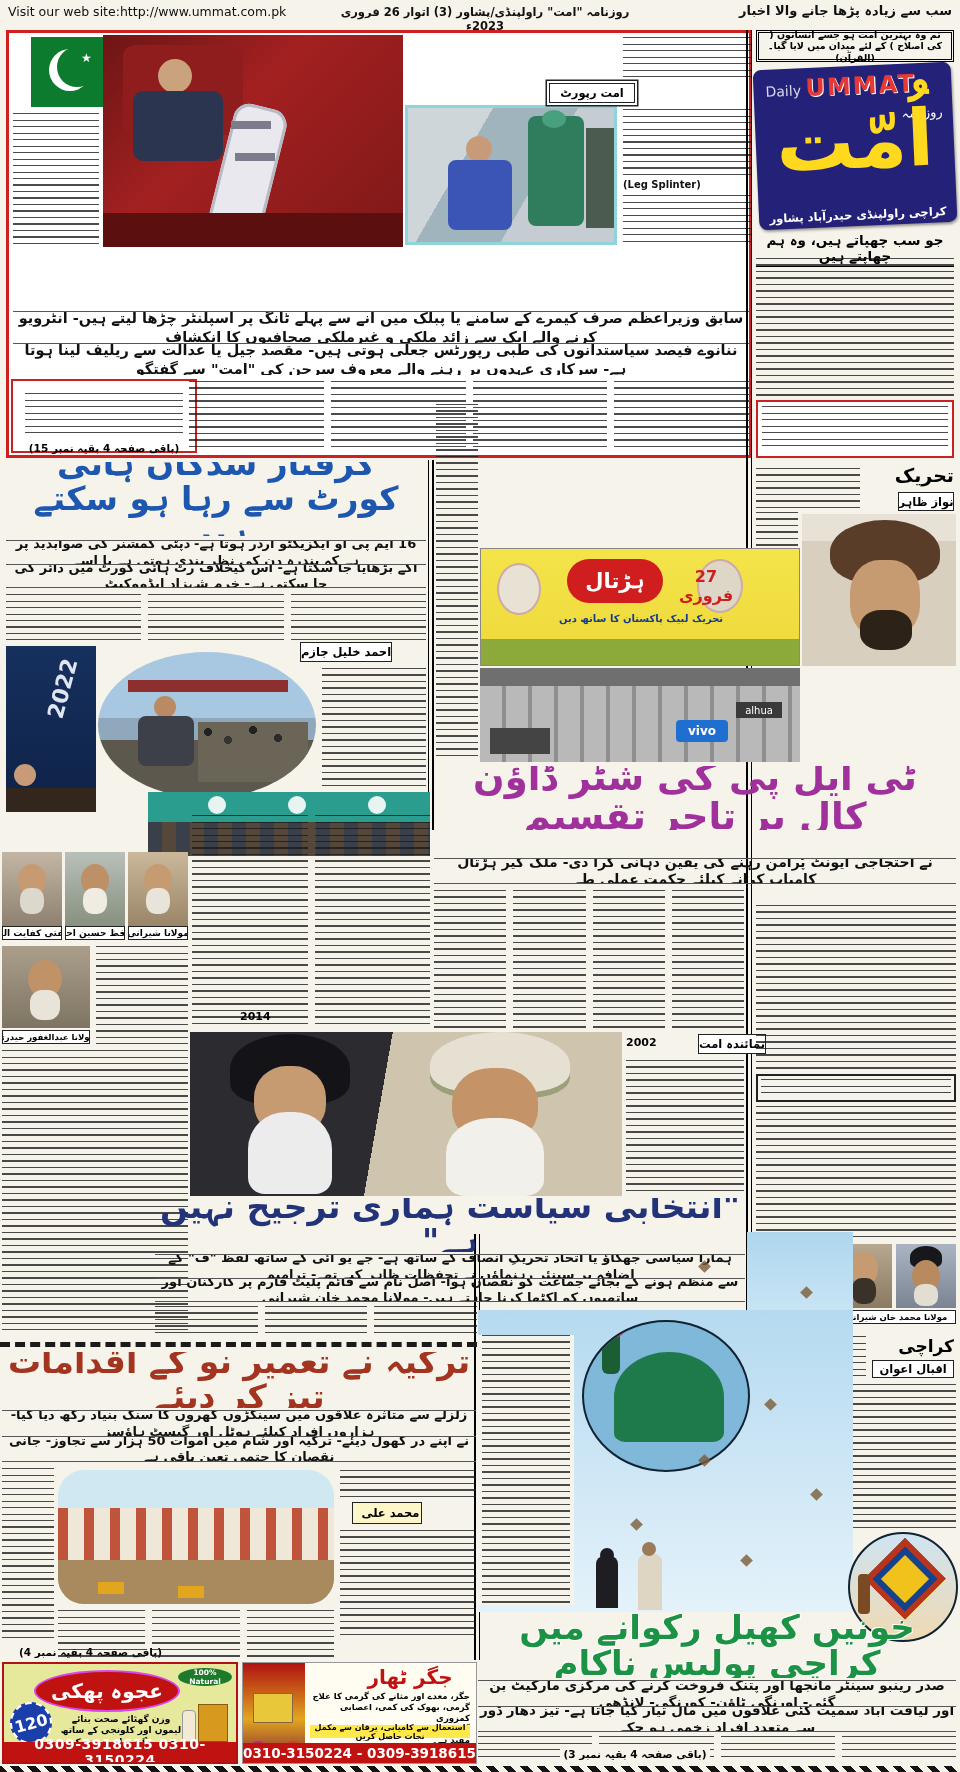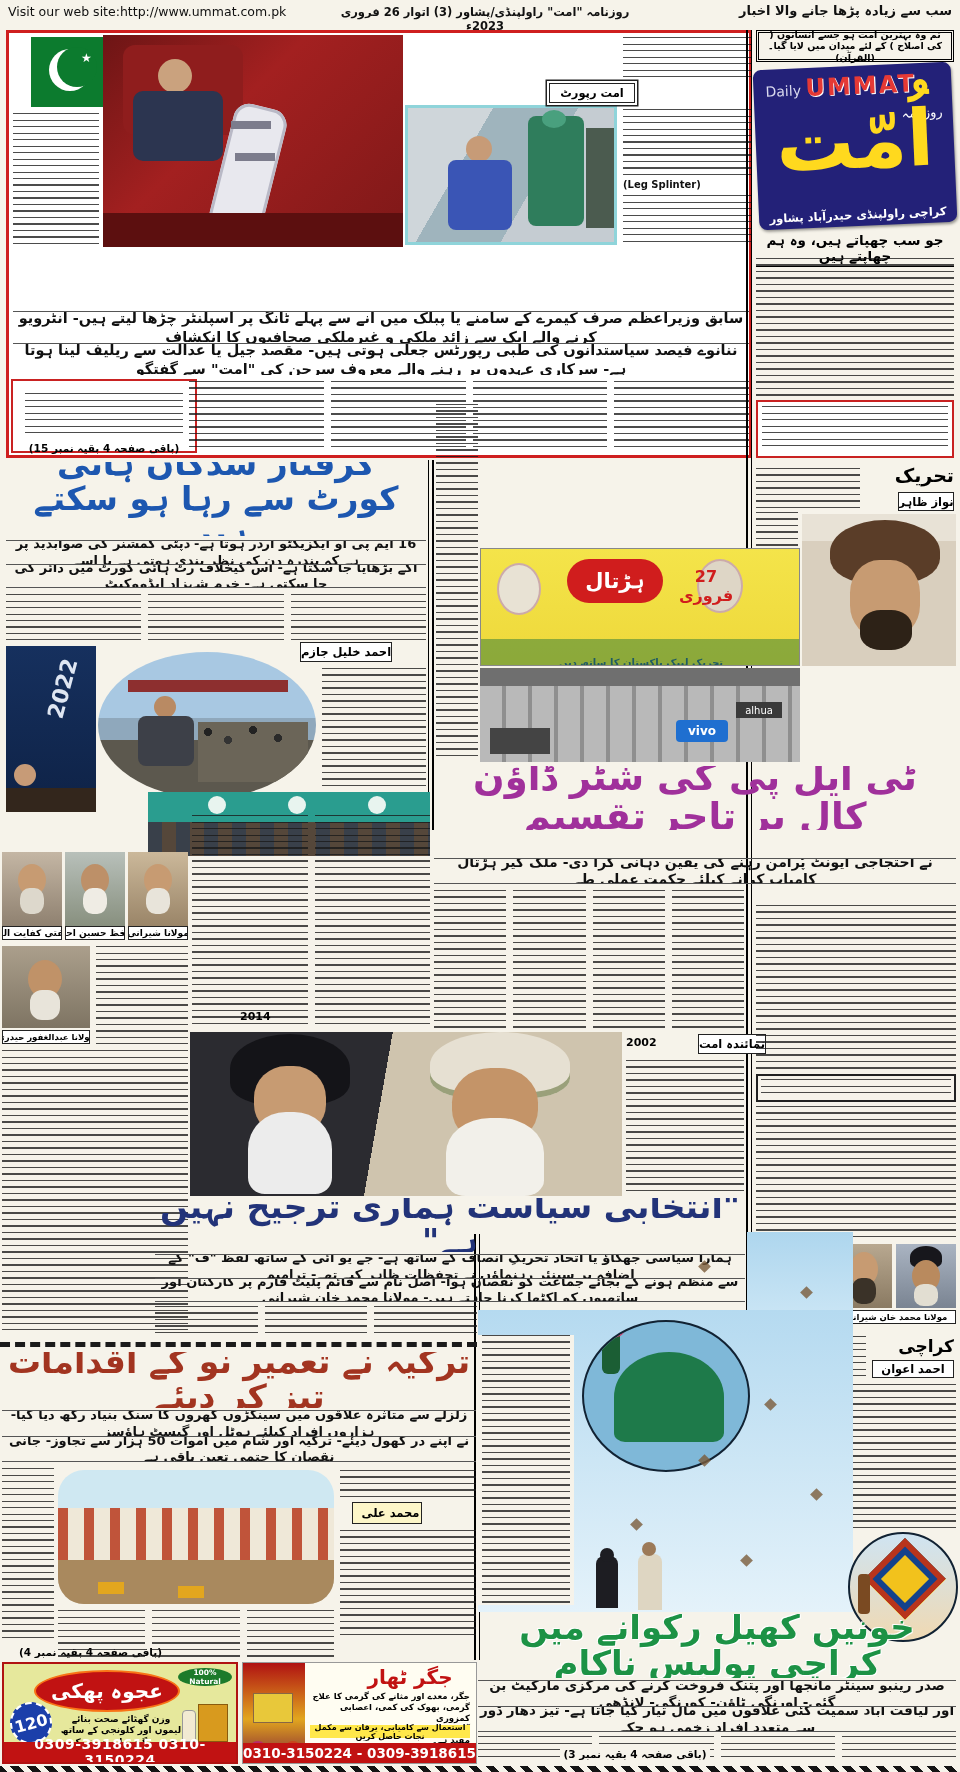--- a/index.html
+++ b/index.html
@@ -146,21 +146,21 @@
     <div class="abs" style="left:58px;top:96px;width:52px;height:40px;background:#2d2217;border-radius:40%;"></div>
   </div>
 
   <div class="abs st" style="left:436px;top:404px;width:42px;height:356px;"></div>
 
   <div class="abs" style="left:480px;top:548px;width:320px;height:118px;background:linear-gradient(#f4e44a,#eed83a);border:1px solid #888;overflow:hidden;">
     <div class="abs circle" style="left:16px;top:14px;width:44px;height:52px;background:#e8e2d4;border:2px solid #caa;"></div>
     <div class="abs circle" style="right:56px;top:10px;width:46px;height:54px;background:#ded6c6;border:2px solid #caa;"></div>
     <div class="abs ctr" style="left:86px;top:10px;width:96px;height:44px;background:#d01d1d;border-radius:22px;color:#fff;font-size:21px;font-weight:900;direction:rtl;">ہڑتال</div>
     <div class="abs rtl" style="left:190px;top:18px;width:70px;color:#d01d1d;font-size:16px;font-weight:900;text-align:center;">27 فروری</div>
-    <div class="abs rtl" style="left:40px;top:64px;width:240px;font-size:10px;font-weight:bold;color:#143c8c;text-align:center;margin-top:44px;">تحریک لبیک پاکستان کا ساتھ دیں</div>
+    <div class="abs rtl" style="left:40px;top:64px;width:240px;font-size:10px;font-weight:bold;color:#143c8c;text-align:center;">تحریک لبیک پاکستان کا ساتھ دیں</div>
     <div class="abs" style="left:0;bottom:0;width:100%;height:26px;background:#2a7a3a;opacity:.5;"></div>
   </div>
 
   <div class="abs" style="left:480px;top:668px;width:320px;height:94px;background:repeating-linear-gradient(to right,#b9b9b9 0 22px,#8f8f8f 22px 26px);overflow:hidden;">
     <div class="abs" style="left:0;top:0;width:100%;height:18px;background:#6f6f6f;"></div>
     <div class="abs ctr" style="left:196px;top:52px;width:52px;height:22px;background:#1f6fd0;color:#fff;font-size:12px;font-weight:bold;border-radius:4px;">vivo</div>
     <div class="abs ctr" style="left:256px;top:34px;width:46px;height:16px;background:#3a3a3a;color:#fff;font-size:10px;">alhua</div>
     <div class="abs" style="left:10px;top:60px;width:60px;height:26px;background:#444;"></div>
   </div>
 
@@ -256,21 +256,21 @@
   <div class="abs st" style="left:340px;top:1470px;width:136px;height:28px;"></div>
   <div class="tagbox abs" style="left:352px;top:1502px;width:70px;height:22px;background:#fdf6c8;padding-left:7px;">محمد علی</div>
   <div class="abs st" style="left:340px;top:1530px;width:136px;height:110px;"></div>
   <div class="abs cols" style="left:58px;top:1610px;width:276px;height:50px;">
     <div class="st"></div>
     <div class="st"></div>
     <div class="st"></div>
   </div>
 
   <div class="abs rtl" style="left:880px;top:1336px;width:74px;font-size:17px;font-weight:900;text-align:right;">کراچی</div>
-  <div class="tagbox abs" style="left:872px;top:1360px;width:82px;height:18px;">احمد اعوان</div>
+  <div class="tagbox abs" style="left:872px;top:1360px;width:82px;height:18px;">اقبال اعوان</div>
   <div class="abs st" style="left:756px;top:1336px;width:110px;height:44px;"></div>
   <div class="abs st" style="left:756px;top:1384px;width:200px;height:144px;"></div>
 
   <div class="abs" style="left:747px;top:1232px;width:106px;height:100px;background:linear-gradient(#aed6ee,#cfe8f6);"></div>
   <div class="abs" style="left:478px;top:1310px;width:375px;height:302px;background:linear-gradient(#b5daf0,#e4f2fa);overflow:hidden;">
 
     <div class="abs circle" style="left:104px;top:10px;width:168px;height:152px;background:#7fb8d8;border:2px solid #123;">
       <div class="abs" style="left:30px;top:30px;width:110px;height:90px;background:#1e7a4a;border-radius:50% 50% 10% 10%;"></div>
       <div class="abs" style="left:18px;top:8px;width:18px;height:44px;background:#1b5e34;border-radius:6px;"></div>
       <div class="abs circle" style="left:14px;top:2px;width:26px;height:14px;background:#d8356a;"></div>
@@ -303,21 +303,21 @@
   <div class="sub abs" style="left:478px;top:1706px;width:478px;height:26px;font-size:13.5px;border-bottom:1px solid #555;">اور لیاقت آباد سمیت کئی علاقوں میں مال تیار کیا جاتا ہے- تیز دھار ڈور سے متعدد افراد زخمی ہو چکے</div>
   <div class="abs cols" style="left:478px;top:1736px;width:478px;height:26px;">
     <div class="st"></div>
     <div class="st"></div>
     <div class="st"></div>
     <div class="st"></div>
   </div>
   <div class="abs sm" style="left:560px;top:1748px;width:150px;background:#f6f3ea;text-align:center;">(باقی صفحہ 4 بقیہ نمبر 3)</div>
 
   <div class="abs" style="left:2px;top:1662px;width:236px;height:102px;background:#e6e89c;border:2px solid #b01212;overflow:hidden;">
-    <div class="abs ctr" style="left:30px;top:6px;width:146px;height:42px;background:#c11212;border:2px solid #f97316;border-radius:50%;color:#fff;font-size:20px;font-weight:900;direction:rtl;">عجوہ پھکی</div>
+    <div class="abs ctr" style="left:30px;top:6px;width:146px;height:42px;background:#c11212;border:2px solid #d946ef;border-radius:50%;color:#fff;font-size:20px;font-weight:900;direction:rtl;">عجوہ پھکی</div>
     <div class="abs ctr" style="right:4px;top:4px;width:54px;height:18px;background:#1c7a2a;border-radius:50%;color:#fff;font-size:7.5px;font-weight:bold;">100% Natural</div>
     <div class="abs ctr" style="left:6px;top:38px;width:42px;height:42px;background:#1b3faa;border:2px dashed #fff;border-radius:50%;color:#fff;font-size:16px;font-weight:900;transform:rotate(-15deg);">120</div>
     <div class="abs rtl" style="left:54px;top:50px;width:126px;font-size:9px;font-weight:bold;text-align:center;line-height:1.25;">
       <div>وزن گھٹائے صحت بنائے</div>
       <div>لیموں اور کلونجی کے ساتھ</div>
       <div>قبض، گیس اور سینے کی جلن سے نجات پائیں</div>
     </div>
     <div class="abs" style="right:8px;top:40px;width:30px;height:38px;background:#d89a1e;border:1px solid #8a5b0e;"></div>
     <div class="abs" style="right:40px;top:46px;width:14px;height:32px;background:#f2ead2;border:1px solid #999;border-radius:4px 4px 2px 2px;"></div>
     <div class="abs ctr" style="left:0;bottom:0;width:100%;height:20px;background:#c11212;color:#fff;font-size:14px;font-weight:700;letter-spacing:.5px;">0309-3918615   0310-3150224</div>

